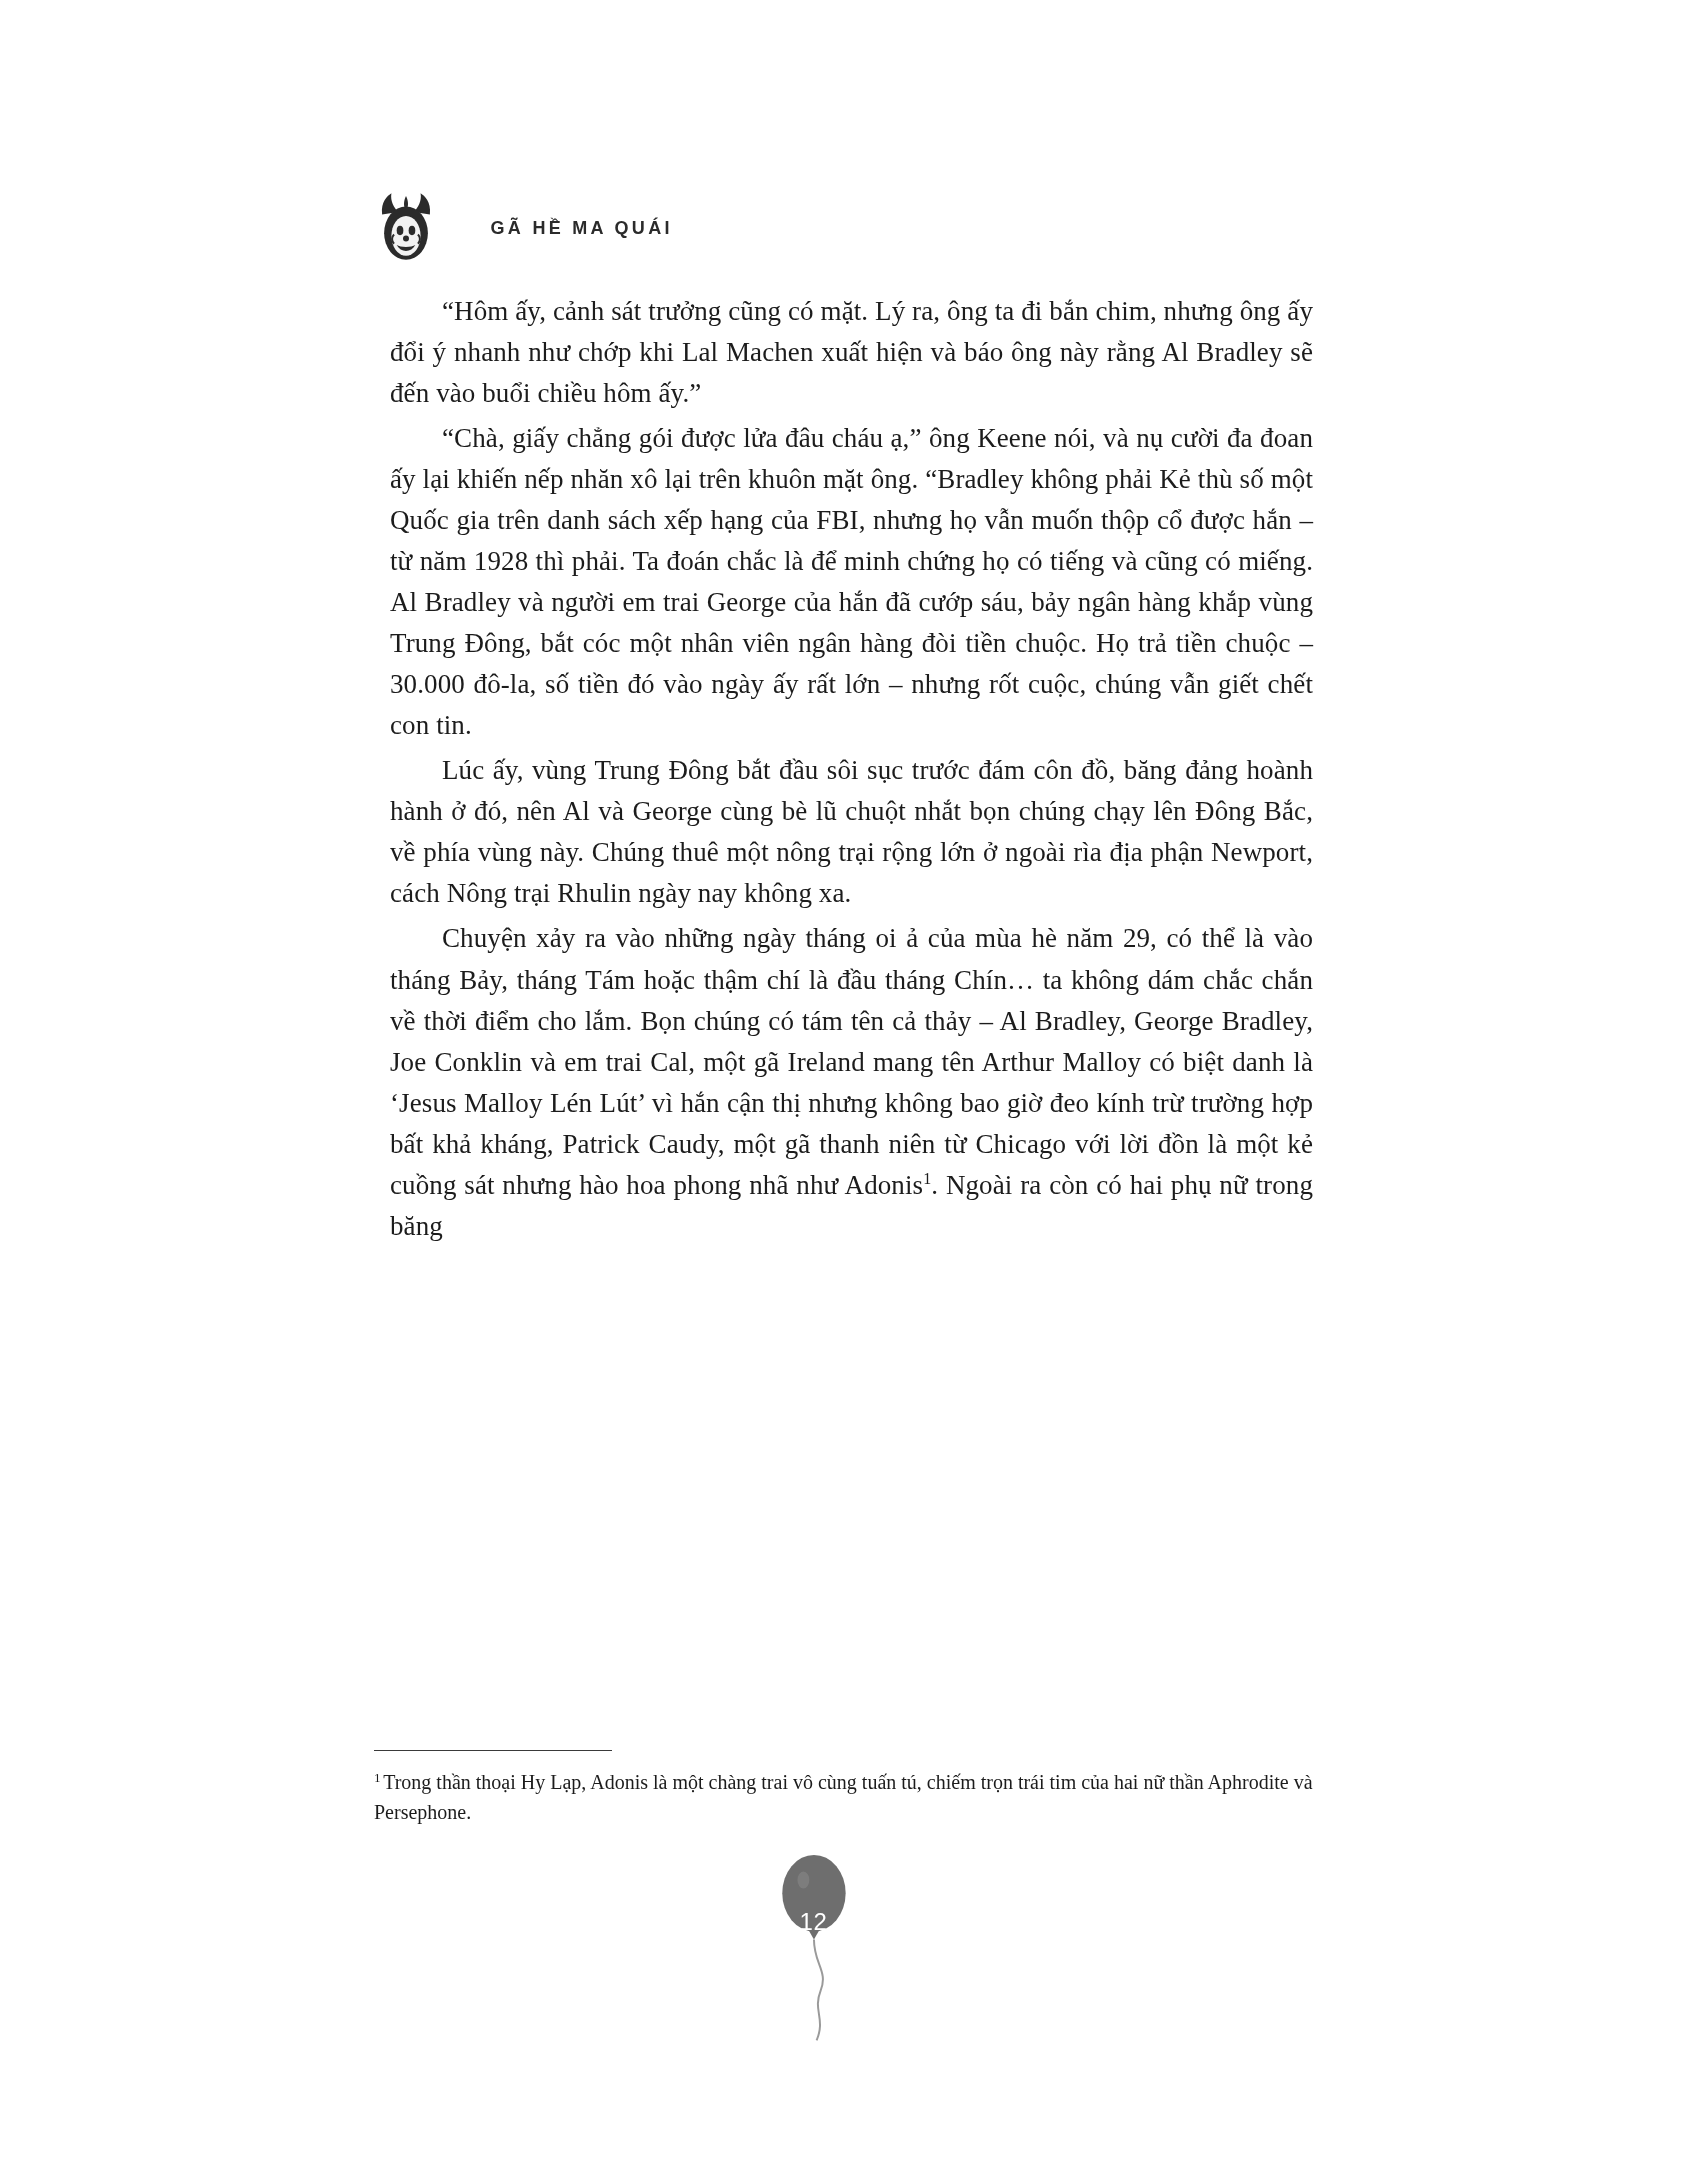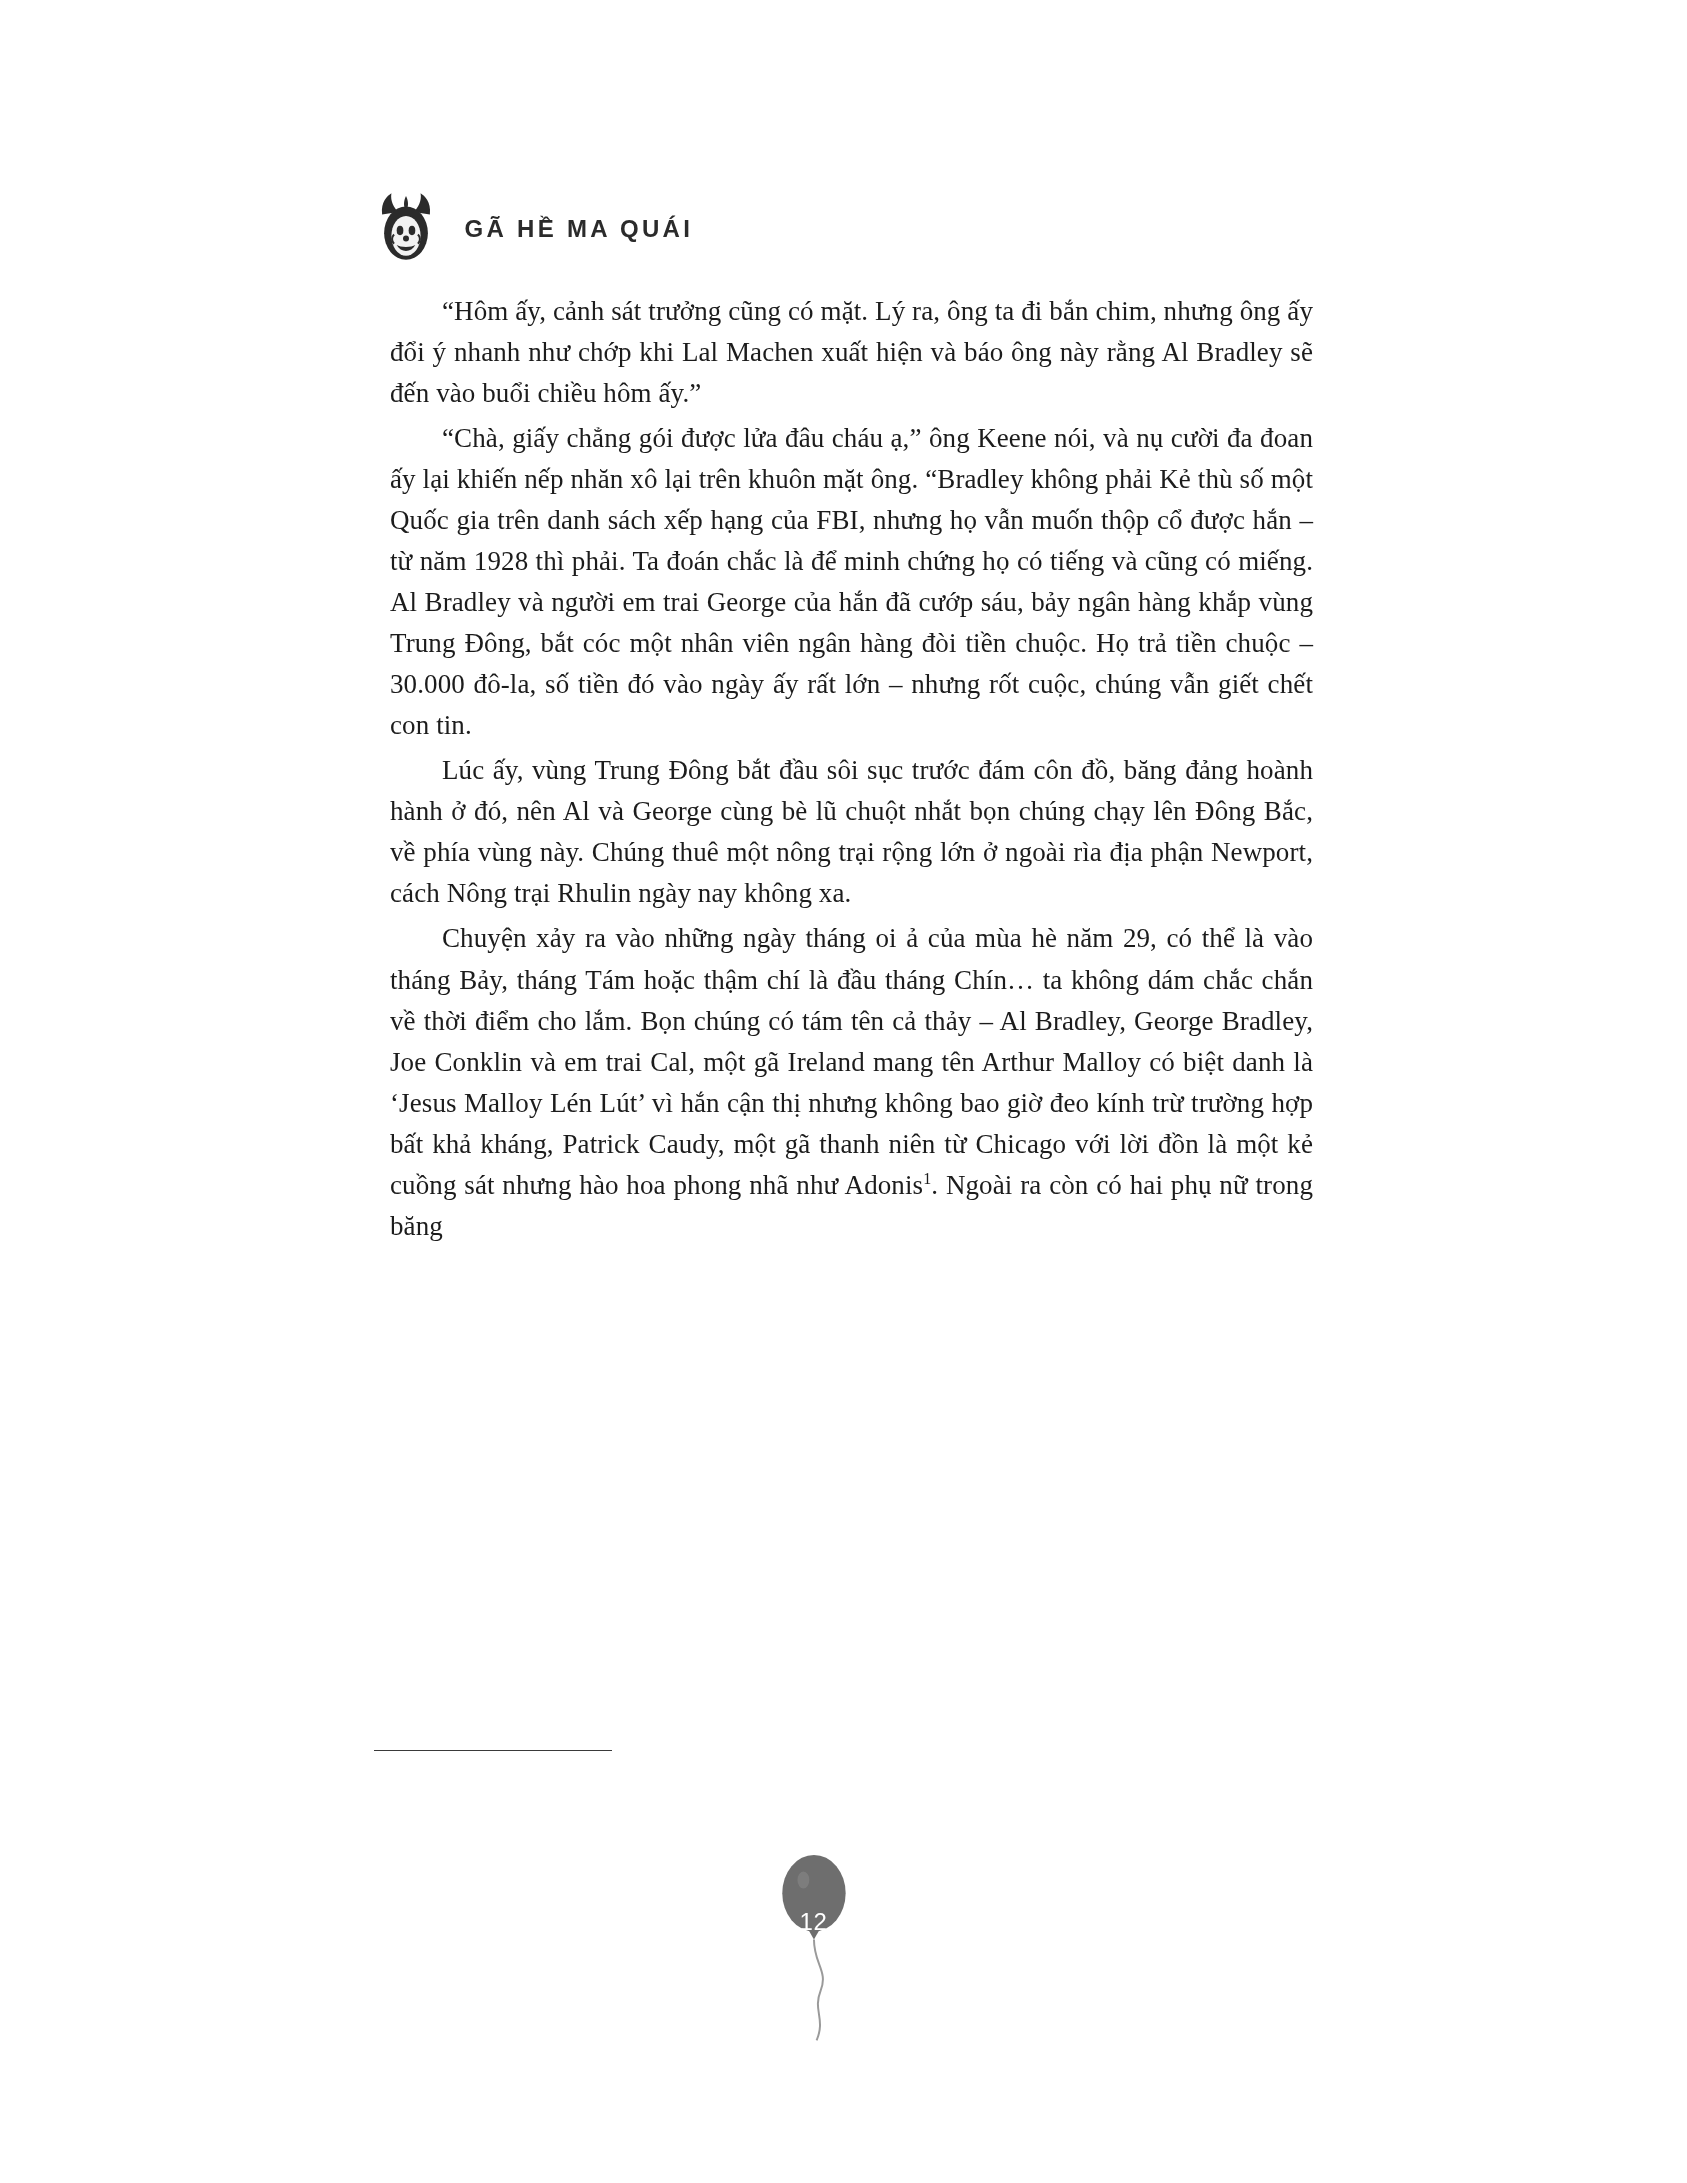--- a/index.html
+++ b/index.html
@@ -33,25 +33,26 @@
     gap: 26.5px;
   }
   .clown-icon {
     width: 64px;
     height: 73px;
     flex: 0 0 auto;
     display: block;
   }
   .header-title {
     font-family: "Liberation Sans", sans-serif;
-    font-size: 24px;
+    font-size: 18px;
     letter-spacing: 3.3px;
     font-weight: 700;
     color: #2b2b2b;
     white-space: nowrap;
+    margin-left: 26px;
   }
   
   .content {
     position: absolute;
     left: 374px;
     top: 291px;
     width: 939px;
   }
   .content p {
     margin: 0 0 4px 16px;
@@ -146,20 +147,21 @@
 
   <div class="content">
     <p>“Hôm ấy, cảnh sát trưởng cũng có mặt. Lý ra, ông ta đi bắn chim, nhưng ông ấy đổi ý nhanh như chớp khi Lal Machen xuất hiện và báo ông này rằng Al Bradley sẽ đến vào buổi chiều hôm ấy.”</p>
     <p>“Chà, giấy chẳng gói được lửa đâu cháu ạ,” ông Keene nói, và nụ cười đa đoan ấy lại khiến nếp nhăn xô lại trên khuôn mặt ông. “Bradley không phải Kẻ thù số một Quốc gia trên danh sách xếp hạng của FBI, nhưng họ vẫn muốn thộp cổ được hắn – từ năm 1928 thì phải. Ta đoán chắc là để minh chứng họ có tiếng và cũng có miếng. Al Bradley và người em trai George của hắn đã cướp sáu, bảy ngân hàng khắp vùng Trung Đông, bắt cóc một nhân viên ngân hàng đòi tiền chuộc. Họ trả tiền chuộc – 30.000 đô-la, số tiền đó vào ngày ấy rất lớn – nhưng rốt cuộc, chúng vẫn giết chết con tin.</p>
     <p>Lúc ấy, vùng Trung Đông bắt đầu sôi sục trước đám côn đồ, băng đảng hoành hành ở đó, nên Al và George cùng bè lũ chuột nhắt bọn chúng chạy lên Đông Bắc, về phía vùng này. Chúng thuê một nông trại rộng lớn ở ngoài rìa địa phận Newport, cách Nông trại Rhulin ngày nay không xa.</p>
     <p><span>Chuyện xảy ra vào những ngày tháng oi ả của mùa hè năm 29, có thể là vào tháng Bảy, tháng Tám hoặc thậm chí là đầu tháng Chín… ta không dám chắc chắn về thời điểm cho lắm. Bọn chúng có tám tên cả thảy – Al Bradley, George Bradley, Joe Conklin và em trai Cal, một gã Ireland mang tên Arthur Malloy có biệt danh là ‘Jesus Malloy Lén Lút’ vì hắn cận thị nhưng không bao giờ đeo kính trừ trường hợp bất khả kháng, Patrick Caudy, một gã thanh niên từ Chicago với lời đồn là một kẻ cuồng sát nhưng hào hoa phong nhã như Adonis</span><sup class="fn">1</sup><span>. Ngoài ra còn có hai phụ nữ trong băng</span></p>
   </div>
 
   <div class="footnote">
     <div class="footnote-rule"></div>
+    <div class="footnote-text"><sup>1</sup><span>Trong thần thoại Hy Lạp, Adonis là một chàng trai vô cùng tuấn tú, chiếm trọn trái tim của hai nữ thần Aphrodite và Persephone.</span></div>
   </div>
 
   <div class="balloon-wrap">
     <svg class="balloon-svg" width="132" height="225" viewBox="0 0 200 340" xmlns="http://www.w3.org/2000/svg" aria-hidden="true">
       <ellipse cx="56" cy="62" rx="48" ry="58" fill="#6e6e6e"></ellipse>
       <polygon points="48,118 64,118 56,132" fill="#6e6e6e"></polygon>
       <path d="M56 132 C56 170 78 180 66 210 C54 240 74 252 60 285" stroke="#9a9a9a" stroke-width="3" fill="none"></path>
       <ellipse cx="40" cy="42" rx="9" ry="13" fill="#8a8a8a" opacity="0.55"></ellipse>
     </svg>
     <div class="balloon-number">12</div>

